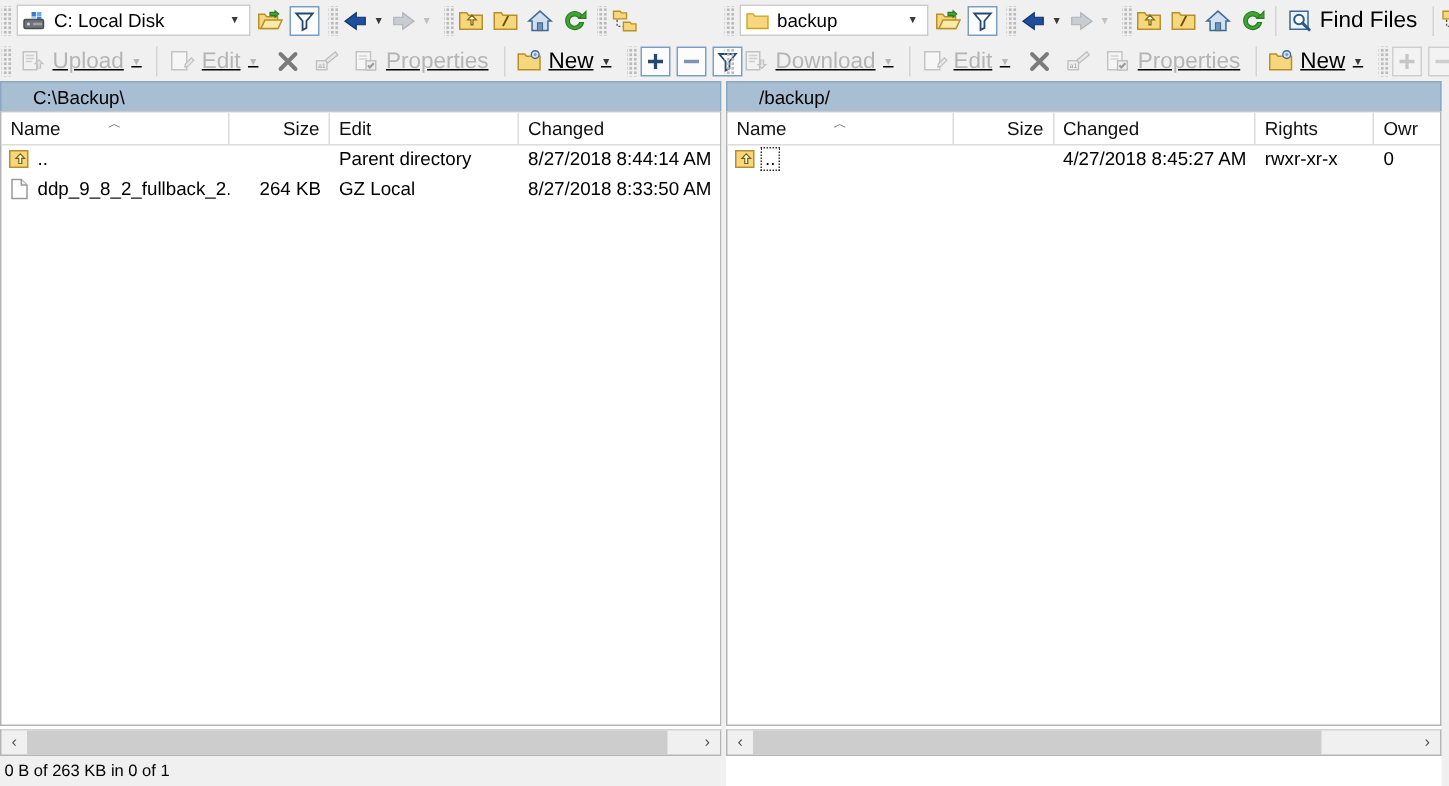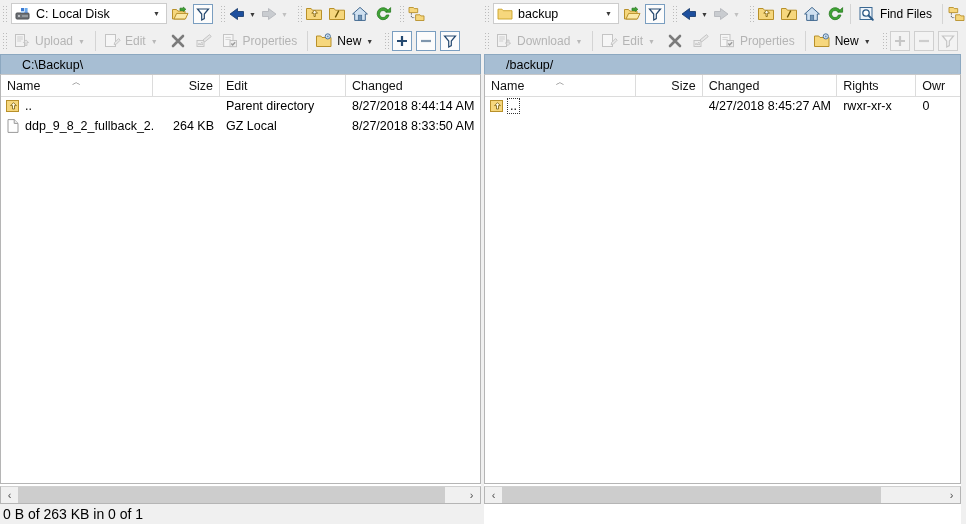--- a/index.html
+++ b/index.html
@@ -10,21 +10,21 @@
     font-family: "Liberation Sans", sans-serif;
     font-size: 12px;
     color: #000;
     -webkit-font-smoothing: antialiased;
   }
   .app { position: relative; width: 966px; height: 524px; background:#f0f0f0; }
 
   
   .tbrow { display:flex; align-items:flex-end; height:26px; background:#f0f0f0; }
   .tbrow.row1 { height:27px; }
-  .tbrow.row2 { height:27px; }
+  .tbrow.row2 { height:27px;text-decoration:underline; }
 
   .pane-tb { display:flex; align-items:center; height:100%; }
   .pane-tb.left { width:482px; }
   .pane-tb.right { width:484px; }
 
   .grip {
     width:7px; height:20px; margin:0 2px 0 1px;
     background-image: radial-gradient(#b8b8b8 0.9px, transparent 1px);
     background-size: 3px 3px;
     background-position: 1px 1px;
@@ -44,21 +44,21 @@
   .combo .caret { margin-left:auto; padding:0 6px 0 5px; font-size:7px; color:#3a3a3a; line-height:1; }
   .combo.left-combo { width:156px; }
   .combo.right-combo { width:126px; }
 
   
   .tbtn {
     display:flex; align-items:center; height:22px;
     padding:0 3px; box-sizing:border-box; white-space:nowrap;
     flex:0 0 auto;
   }
-  .tbtn .tx { margin:0 3px 0 4px; font-size:12px; }
+  .tbtn .tx { margin:0 3px 0 4px; font-size:15px; }
   .tbtn .dd { font-size:7px; color:#3a3a3a; margin:1px 3px 0 2px; line-height:1; }
   .tbtn.disabled { color:#b4b4b4; }
   .tbtn.disabled .dd { color:#b8b8b8; }
 
   .boxbtn {
     width:20px; height:20px; box-sizing:border-box;
     border:1px solid #7a9ec0; background:#fcfcfc;
     display:flex; align-items:center; justify-content:center;
     flex:0 0 auto;
   }
@@ -119,21 +119,21 @@
     background:#f0f0f0; border:1px solid #b5b5b5; border-top:1px solid #d0d0d0;
     box-sizing:border-box; display:flex; align-items:center;
   }
   .sbtn { width:17px; height:16px; display:flex; align-items:center; justify-content:center;
           color:#505050; font-size:11px; flex:0 0 auto; }
   .strack { flex:1 1 auto; height:16px; position:relative; }
   .sthumb { position:absolute; top:0; height:16px; background:#cdcdcd; }
 
   .statusbar {
     position:absolute; left:0; right:0; bottom:0; height:20px;
-    background:#f0f0f0; font-size:14px; line-height:20px;
+    background:#f0f0f0; font-size:11px; line-height:20px;
     padding-left:3px; color:#000; white-space:nowrap; overflow:hidden;
   }
 
   
   svg { display:block; }
   .ico { width:16px; height:16px; flex:0 0 auto; }
   .ico20 { width:18px; height:18px; flex:0 0 auto; }
 </style>
 </head>
 <body>

